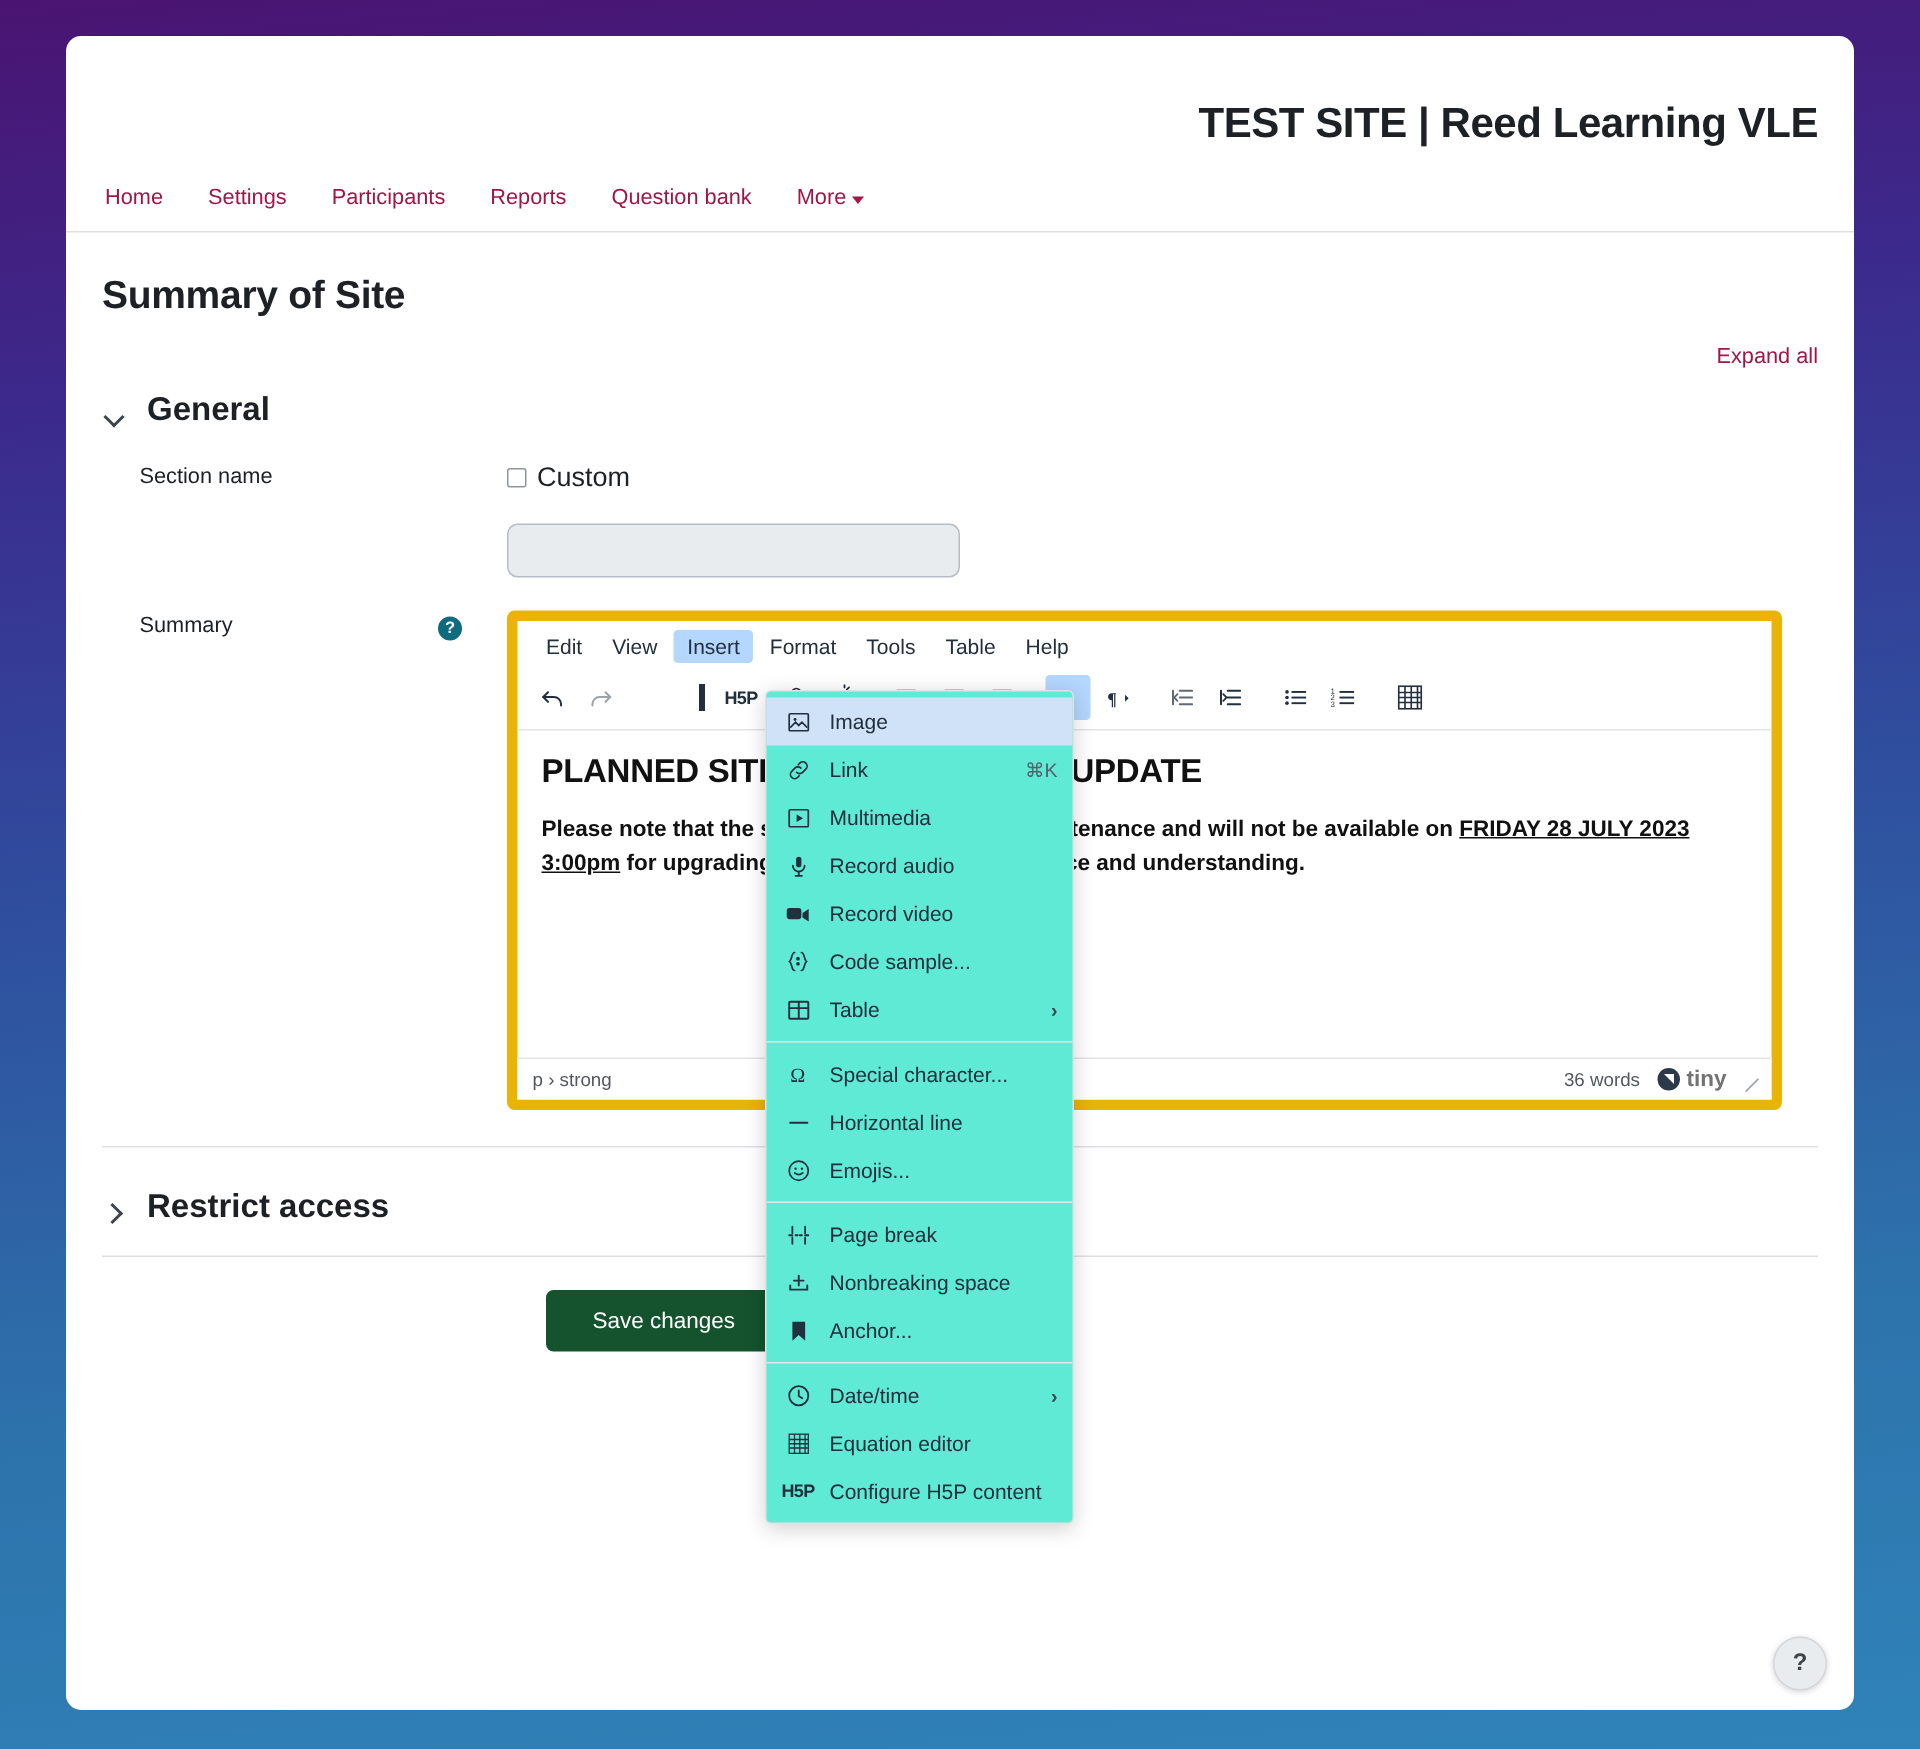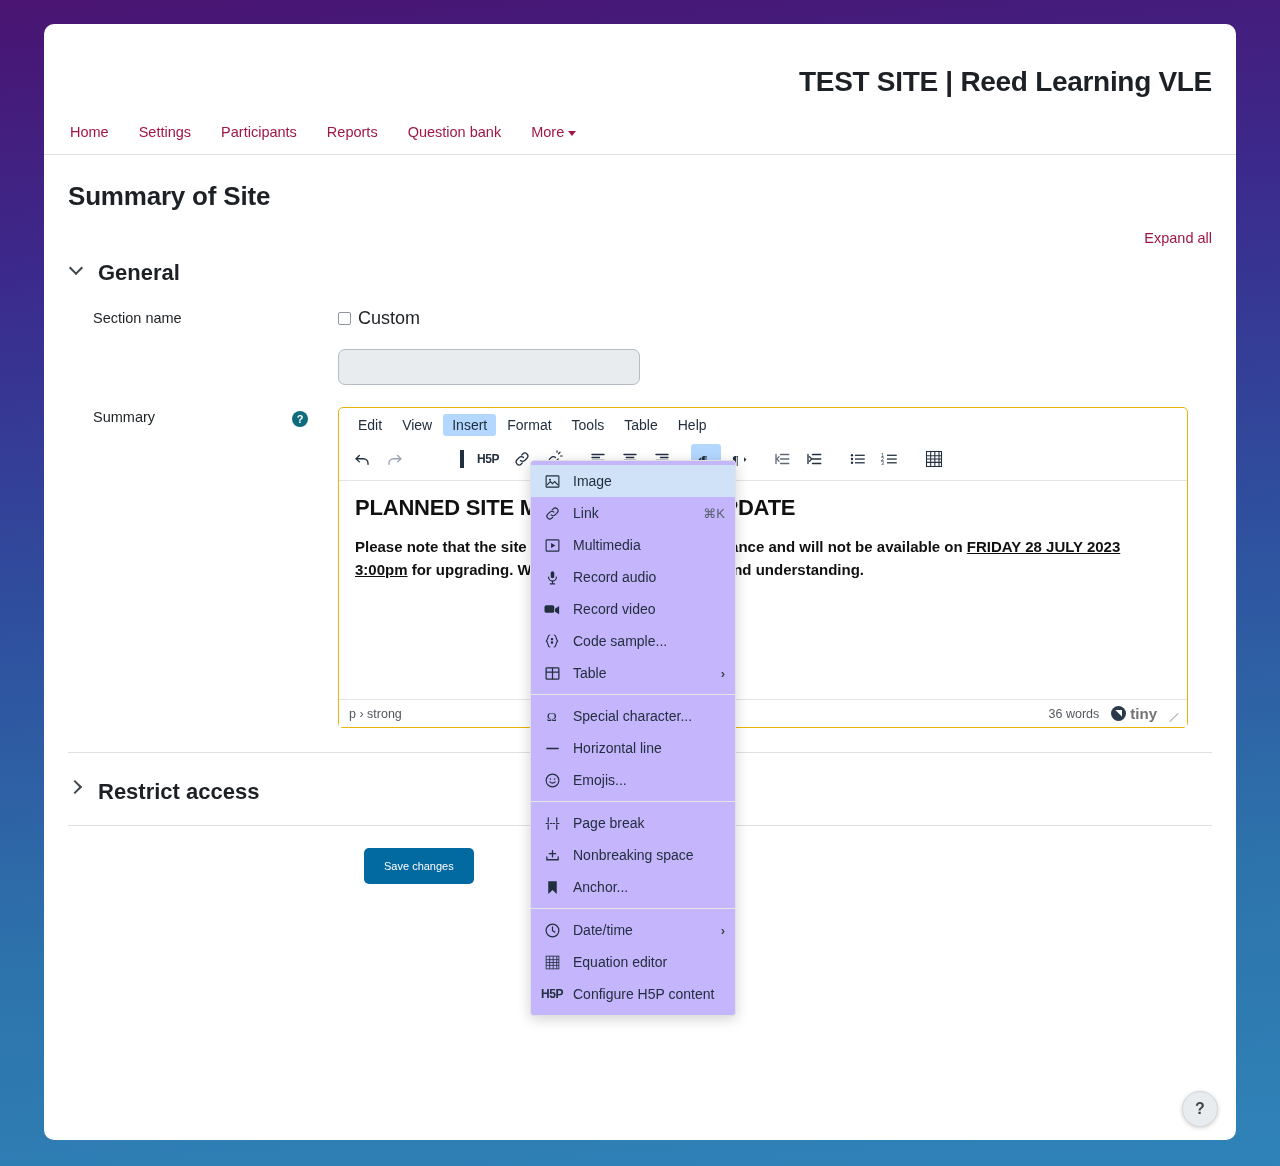--- a/index.html
+++ b/index.html
@@ -75,21 +75,21 @@
   }
   .expand-all {
     font-size: 14.5px;
     color: #a01744;
     cursor: pointer;
     text-decoration: none;
   }
 
   
   .section-header {
-    display: flex; align-items: flex-start; gap: 14px;
+    display: flex; align-items: flex-end; gap: 14px;
     margin-top: 14px;
     cursor: pointer;
   }
   .chev {
     width: 16px; height: 16px;
     position: relative;
     flex: 0 0 16px;
   }
   .chev::before {
     content: "";
@@ -155,21 +155,21 @@
     width: 302px; height: 36px;
     background: #e9ecef;
     border: 1px solid #b6bcc3;
     border-radius: 7px;
   }
 
   
   .editor {
     margin-top: 0;
     width: 850px;
-    border: 1px solid #eab308;
+    border: 7px solid #eab308;
     border-radius: 5px;
     background: #fff;
     position: relative;
   }
   .menubar {
     display: flex; align-items: center;
     gap: 2px;
     padding: 6px 6px 5px 10px;
     font-size: 14px;
     color: #222f3e;
@@ -256,23 +256,23 @@
   .resize-grip::after {
     content: "";
     position: absolute; left: 1px; top: 9px;
     width: 12px; height: 1px; background: #9aa0a7;
     transform: rotate(-45deg);
   }
 
   
   .insert-menu {
     position: absolute;
-    left: 486px; top: 436px;
+    left: 466px; top: 436px;
     width: 206px;
-    background: #c4b5fd;
+    background: #5eead4;
     border: 1px solid #e0e1e3;
     border-radius: 4px;
     box-shadow: 0 3px 14px rgba(0,0,0,0.18);
     padding: 4px 0 5px 0;
     z-index: 50;
     font-size: 14px;
     color: #222f3e;
   }
   .mi {
     display: flex; align-items: center;
@@ -294,26 +294,26 @@
   }
   .mi-div {
     height: 1px; background: #e4e5e7; margin: 5px 0;
   }
 
   
   .divider { height: 1px; background: #e0e0e4; margin-top: 24px; }
   .restrict-wrap { padding-top: 12px; }
   .save-row { display: flex; justify-content: flex-start; padding-left: 296px; margin-top: 22px; }
   .save-btn {
-    background: #0369a1;
+    background: #14532d;
     color: #fff;
     border: none;
     border-radius: 5px;
-    padding: 12px 20px;
-    font-size: 11px;
+    padding: 12px 31px;
+    font-size: 15px;
     font-family: "Liberation Sans", sans-serif;
     cursor: pointer;
   }
 
   
   .help-fab {
     position: absolute;
     right: 18px; bottom: 13px;
     width: 36px; height: 36px;
     border-radius: 50%;

